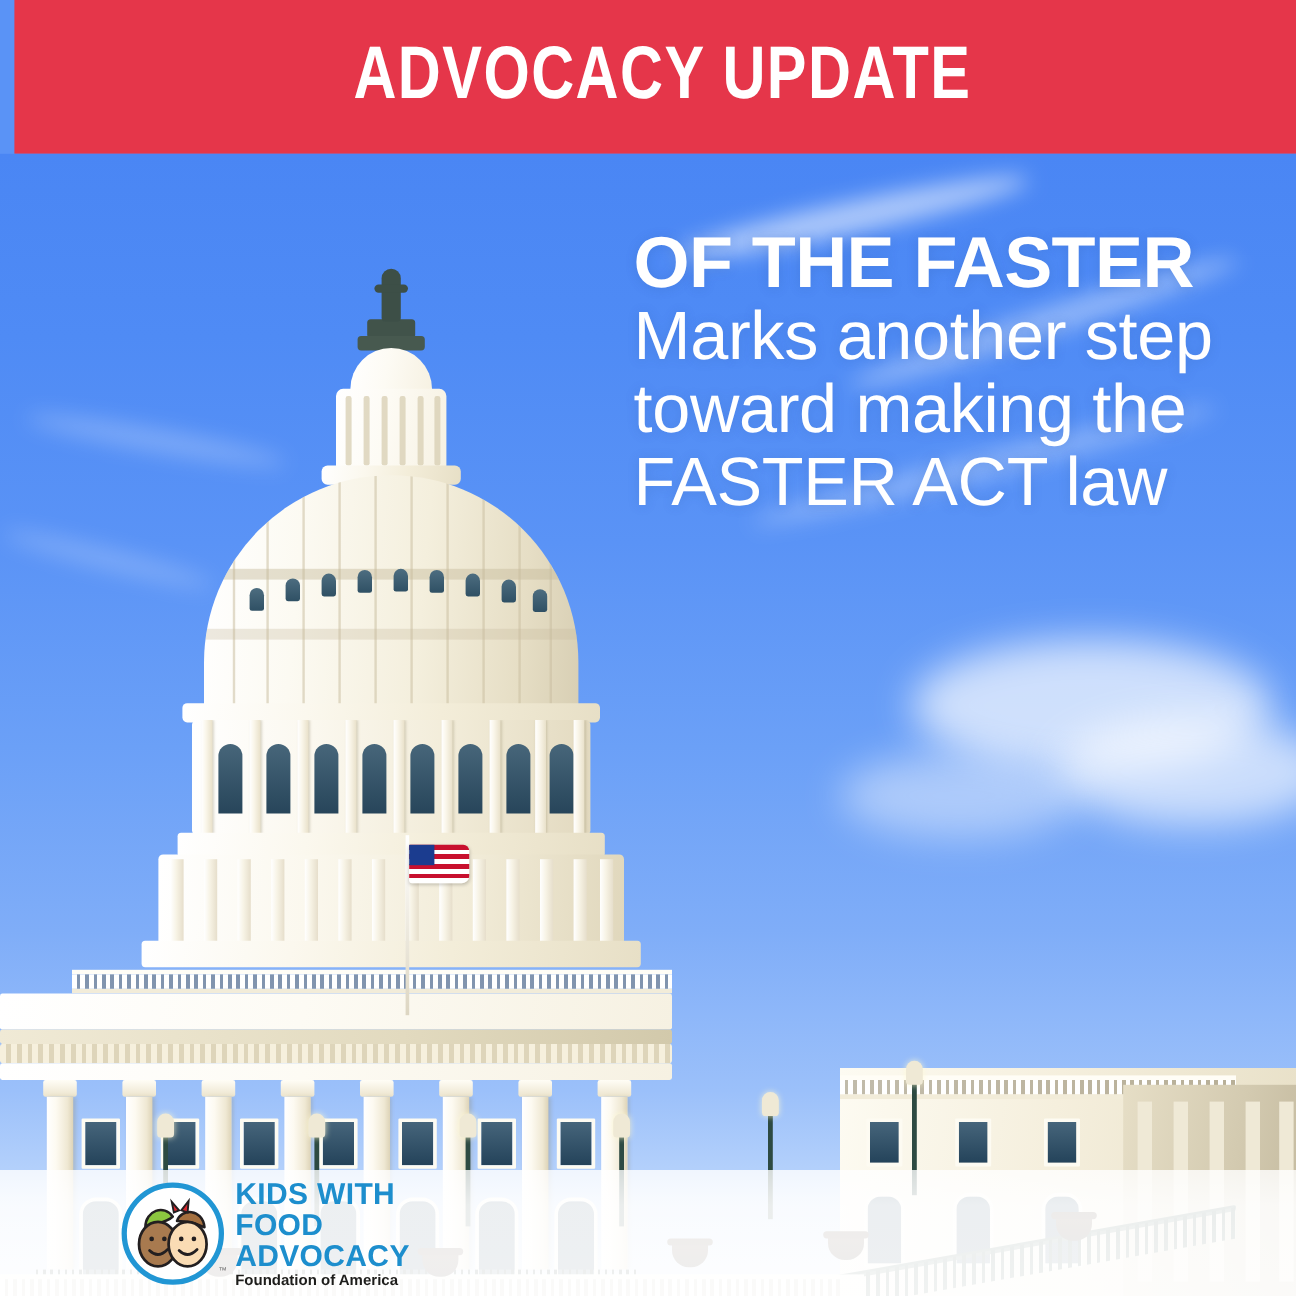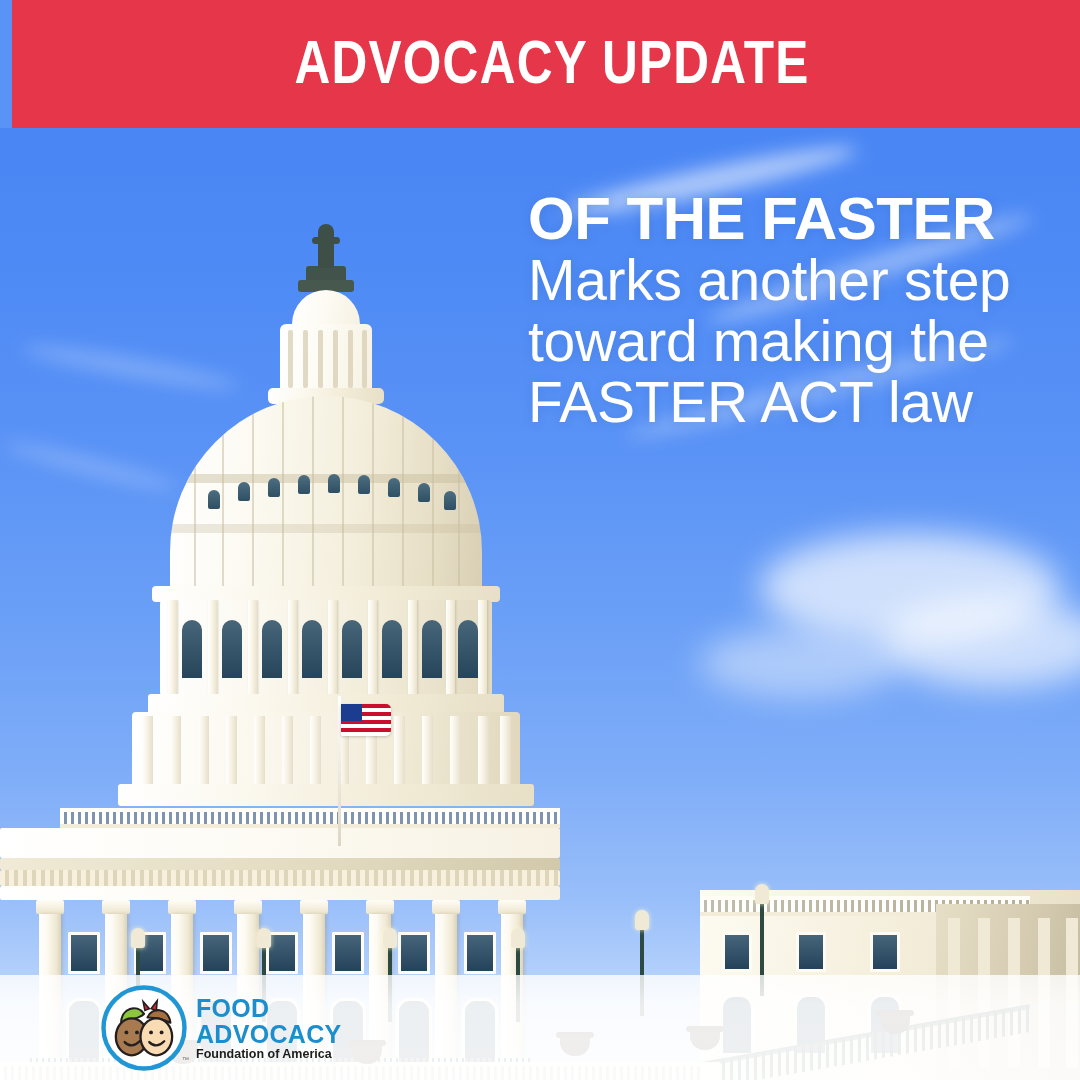--- a/index.html
+++ b/index.html
@@ -417,19 +417,20 @@
         <path d="M58 28 l7 -9 l-1 11 z" fill="#d7282f" stroke="#231f20" stroke-width="1.8"></path>
 
         <ellipse cx="64" cy="60" rx="18" ry="21" fill="#fadcb4" stroke="#231f20" stroke-width="2.6"></ellipse>
         <circle cx="58" cy="55" r="2.2" fill="#231f20"></circle>
         <circle cx="70" cy="55" r="2.2" fill="#231f20"></circle>
         <path d="M56 66 Q64 74, 73 65" fill="none" stroke="#231f20" stroke-width="2.6" stroke-linecap="round"></path>
       </svg>
       <span class="tm">™</span>
     </div>
     <div id="logo-text">
+      <div class="logo-l1">KIDS WITH</div>
       <div class="logo-l2">FOOD ADVOCACY</div>
       <div class="logo-tag" style="margin-top:0;">Foundation of America</div>
     </div>
   </div>
 
 
 </div>
 
 </body></html>

